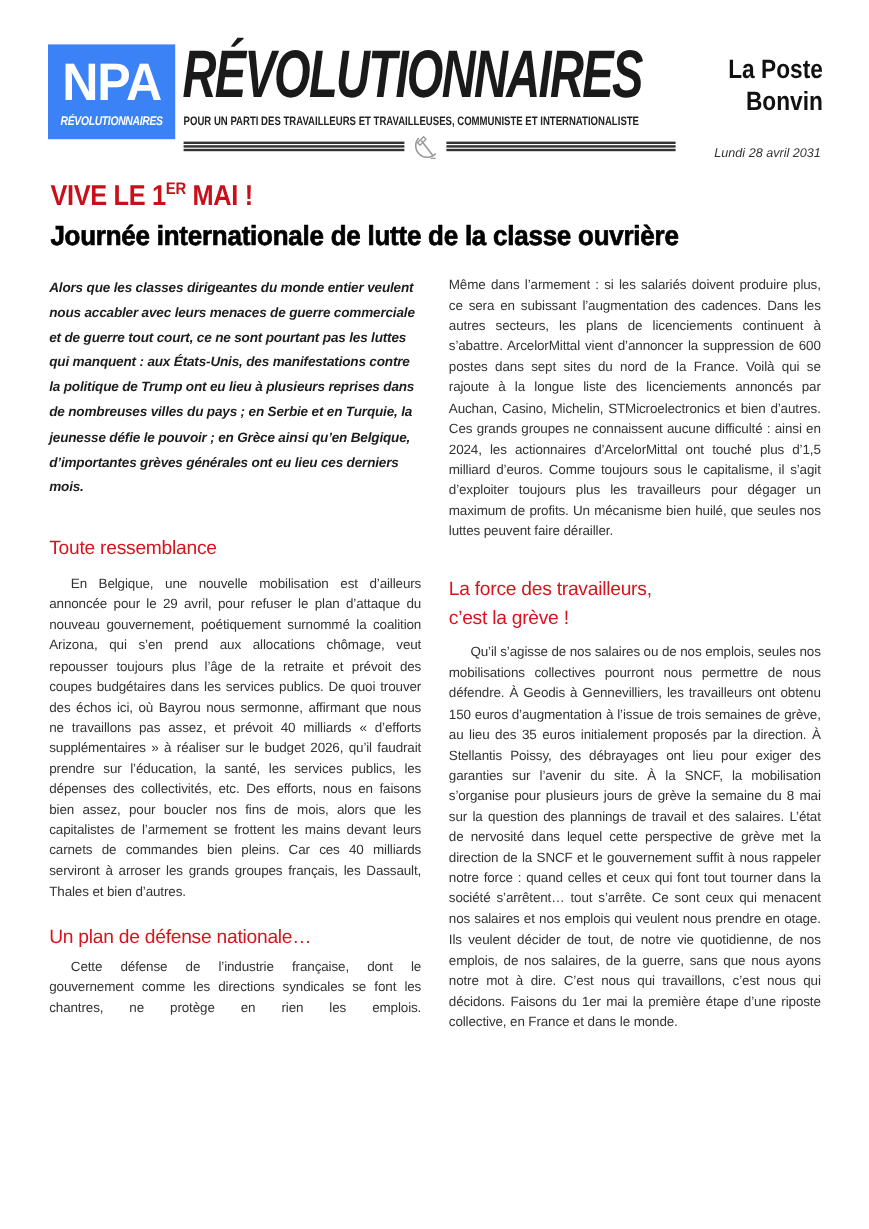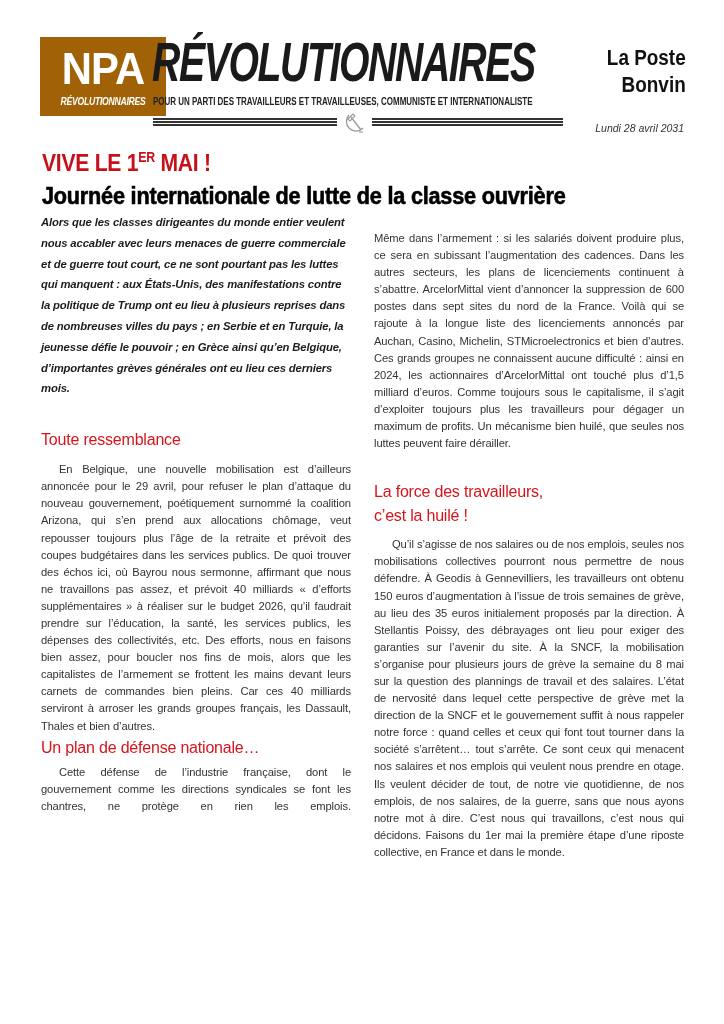--- a/index.html
+++ b/index.html
@@ -1,22 +1,22 @@
 <!DOCTYPE html>
 <html><head>
   <meta charset="utf-8">
   <style>
     * { box-sizing: border-box; margin: 0; padding: 0; }
     html, body { width: 724px; height: 1024px; background: #ffffff; overflow: hidden; }
     body { position: relative; font-family: "Liberation Sans", sans-serif; color: #222; }
 
     
     .logo-box {
-      position: absolute; left: 40px; top: 37px; width: 126px; height: 79px;
-      background: #a16207; color: #fff; text-align: center;
+      position: absolute; left: 40px; top: 37px; width: 106px; height: 79px;
+      background: #3b82f6; color: #fff; text-align: center;
     }
     .logo-npa {
       font-family: "Liberation Sans", sans-serif; font-weight: 700;
       font-size: 44px; line-height: 44px; letter-spacing: -1px;
       margin-top: 10px; transform: scaleX(0.95);
     }
     .logo-sub {
       font-family: "Liberation Sans", sans-serif; font-weight: 700; font-style: italic;
       font-size: 10.5px; letter-spacing: -0.3px; margin-top: 4px;
       transform: scaleX(0.82);
@@ -59,21 +59,21 @@
     }
     .headline-red sup { font-size: 14px; vertical-align: 9px; }
     .headline-black {
       position: absolute; left: 42px; top: 183px;
       font-weight: 700; font-size: 23px; color: #000; white-space: nowrap;
       letter-spacing: -0.2px; -webkit-text-stroke: 0.6px #000;
       transform-origin: left top; transform: scaleX(0.94);
     }
 
     
-    .col { position: absolute; top: 212px; }
+    .col { position: absolute; top: 230px; }
     .col-left { left: 41px; width: 310px; }
     .col-right { left: 374px; width: 310px; top: 230px; }
 
     .lead {
       font-weight: 700; font-style: italic; font-size: 11.3px; line-height: 20.8px;
       color: #1d1d1d; letter-spacing: -0.15px;
     }
     .section-title {
       font-weight: 400; font-size: 16px; line-height: 24px; color: #d7141d;
       letter-spacing: -0.2px;
@@ -122,27 +122,27 @@
 <div class="headline-black">Journée internationale de lutte de la classe ouvrière</div>
 
 <div class="col col-left">
   <p class="lead">Alors que les classes dirigeantes du monde entier veulent nous accabler avec leurs menaces de guerre commerciale et de guerre tout court, ce ne sont pourtant pas les luttes qui manquent : aux États-Unis, des manifestations contre la politique de Trump ont eu lieu à plusieurs reprises dans de nombreuses villes du pays ; en Serbie et en Turquie, la jeunesse défie le pouvoir ; en Grèce ainsi qu’en Belgique, d’importantes grèves générales ont eu lieu ces derniers mois.</p>
 
   <div class="section-title" style="margin-top:29px">
     <div>Toute ressemblance</div>
   </div>
   <p class="body-p indent" style="margin-top:9px">En Belgique, une nouvelle mobilisation est d’ailleurs annoncée pour le 29 avril, pour refuser le plan d’attaque du nouveau gouvernement, poétiquement surnommé la coalition Arizona, qui s’en prend aux allocations chômage, veut repousser toujours plus l’âge de la retraite et prévoit des coupes budgétaires dans les services publics. De quoi trouver des échos ici, où Bayrou nous sermonne, affirmant que nous ne travaillons pas assez, et prévoit 40 milliards « d’efforts supplémentaires » à réaliser sur le budget 2026, qu’il faudrait prendre sur l’éducation, la santé, les services publics, les dépenses des collectivités, etc. Des efforts, nous en faisons bien assez, pour boucler nos fins de mois, alors que les capitalistes de l’armement se frottent les mains devant leurs carnets de commandes bien pleins. Car ces 40 milliards serviront à arroser les grands groupes français, les Dassault, Thales et bien d’autres.</p>
 
-  <div class="section-title" style="margin-top:1px">
+  <div class="section-title" style="margin-top:17px">
     <div>Un plan de défense nationale…</div>
   </div>
   <p class="body-p indent" style="margin-top:4px; text-align-last: justify;">Cette défense de l’industrie française, dont le gouvernement comme les directions syndicales se font les chantres, ne protège en rien les emplois.</p>
 </div>
 
 <div class="col col-right">
   <p class="body-p">Même dans l’armement : si les salariés doivent produire plus, ce sera en subissant l’augmentation des cadences. Dans les autres secteurs, les plans de licenciements continuent à s’abattre. ArcelorMittal vient d’annoncer la suppression de 600 postes dans sept sites du nord de la France. Voilà qui se rajoute à la longue liste des licenciements annoncés par Auchan, Casino, Michelin, STMicroelectronics et bien d’autres. Ces grands groupes ne connaissent aucune difficulté : ainsi en 2024, les actionnaires d’ArcelorMittal ont touché plus d’1,5 milliard d’euros. Comme toujours sous le capitalisme, il s’agit d’exploiter toujours plus les travailleurs pour dégager un maximum de profits. Un mécanisme bien huilé, que seules nos luttes peuvent faire dérailler.</p>
 
   <div class="section-title" style="margin-top:28px">
     <div>La force des travailleurs,</div>
-    <div>c’est la huilé !</div>
+    <div>c’est la grève !</div>
   </div>
   <p class="body-p indent" style="margin-top:8px">Qu’il s’agisse de nos salaires ou de nos emplois, seules nos mobilisations collectives pourront nous permettre de nous défendre. À Geodis à Gennevilliers, les travailleurs ont obtenu 150 euros d’augmentation à l’issue de trois semaines de grève, au lieu des 35 euros initialement proposés par la direction. À Stellantis Poissy, des débrayages ont lieu pour exiger des garanties sur l’avenir du site. À la SNCF, la mobilisation s’organise pour plusieurs jours de grève la semaine du 8 mai sur la question des plannings de travail et des salaires. L’état de nervosité dans lequel cette perspective de grève met la direction de la SNCF et le gouvernement suffit à nous rappeler notre force : quand celles et ceux qui font tout tourner dans la société s’arrêtent… tout s’arrête. Ce sont ceux qui menacent nos salaires et nos emplois qui veulent nous prendre en otage. Ils veulent décider de tout, de notre vie quotidienne, de nos emplois, de nos salaires, de la guerre, sans que nous ayons notre mot à dire. C’est nous qui travaillons, c’est nous qui décidons. Faisons du 1er mai la première étape d’une riposte collective, en France et dans le monde.</p>
 </div>
 
 </body></html>

